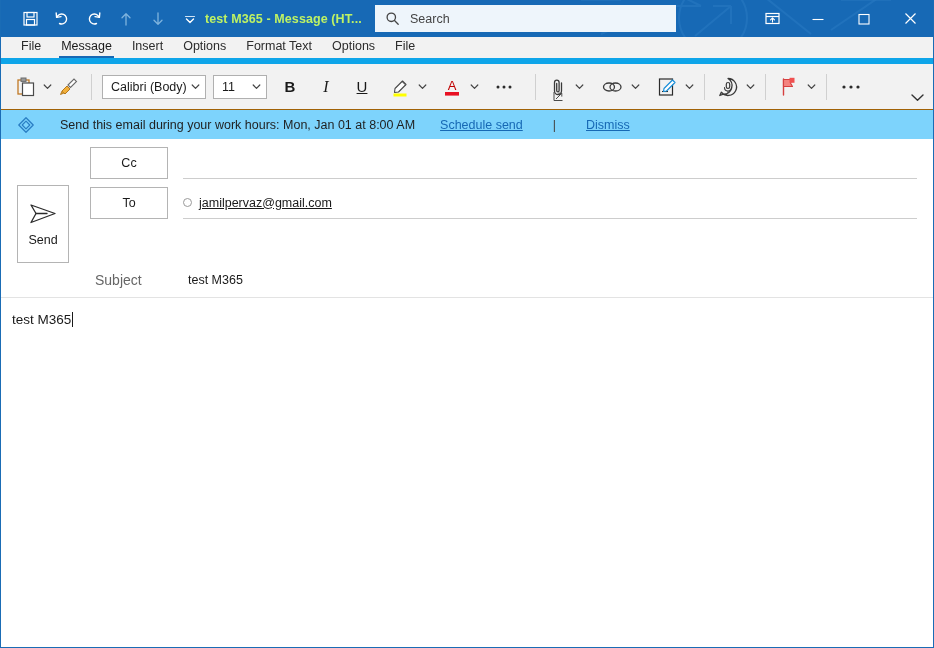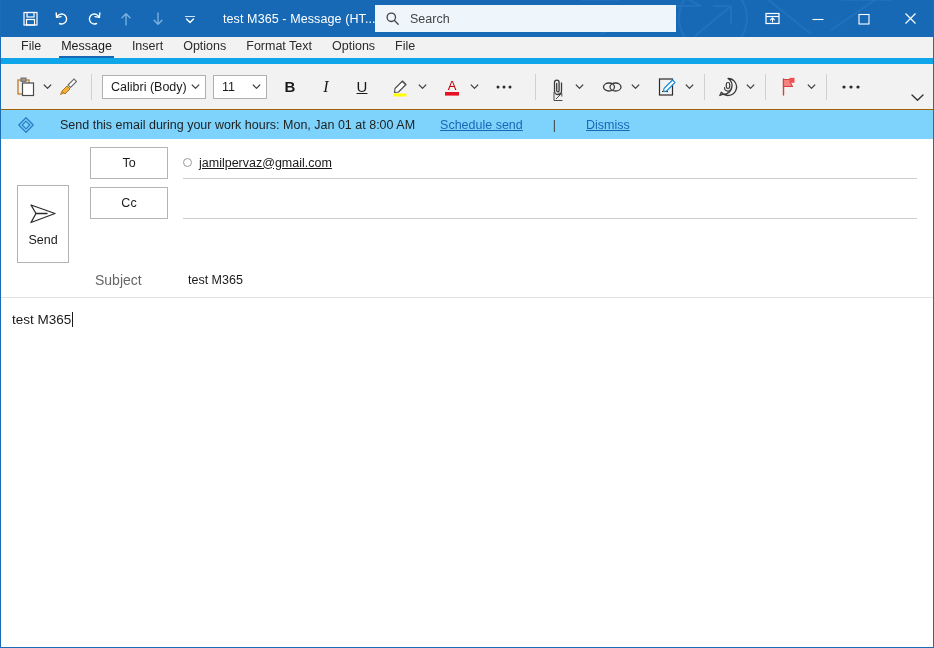--- a/index.html
+++ b/index.html
@@ -51,25 +51,25 @@
   .qat-btn {
     width: 30px; height: 30px;
     display: flex; align-items: center; justify-content: center;
     cursor: default;
   }
   .qat-btn svg { display: block; }
 
   .title-text {
     position: relative;
     z-index: 2;
-    color: #ffffff;
-    font-size: 12.5px;
-    margin-left: 18px;
+    color: #bef264;
+    font-size: 12.5px;
     white-space: nowrap;
     letter-spacing: 0.1px;
+    font-weight: bold;
   }
 
   .search-box {
     position: absolute;
     left: 374px;
     top: 5px;
     width: 301px;
     height: 27px;
     background: #eef5fb;
     display: flex;
@@ -624,32 +624,32 @@
           <svg width="30" height="24" viewBox="0 0 30 24">
             <path d="M3 3 L27 11.5 L3 20.5 L8 11.5 Z" fill="none" stroke="#2b2b2b" stroke-width="1.3" stroke-linejoin="round"></path>
             <path d="M8 11.5 L19 11.5" stroke="#2b2b2b" stroke-width="1.3" stroke-linecap="round"></path>
           </svg>
           <span>Send</span>
         </div>
       </div>
 
       <div class="fields-col">
         <div class="field-row">
+          <div class="field-btn">Cc</div>
+          <div class="field-input">
+            <span class="recipient"></span>
+          </div>
+        </div>
+        <div class="field-row">
           <div class="field-btn">To</div>
           <div class="field-input">
             <span class="presence-dot"></span>
             <span class="recipient">jamilpervaz@gmail.com</span>
           </div>
         </div>
-        <div class="field-row">
-          <div class="field-btn">Cc</div>
-          <div class="field-input">
-            <span class="recipient"></span>
-          </div>
-        </div>
       </div>
     </div>
 
     <div class="subject-row">
       <div class="subject-label">Subject</div>
       <div class="subject-input">test M365</div>
     </div>
   </div>
 
   <div class="mailbody">

